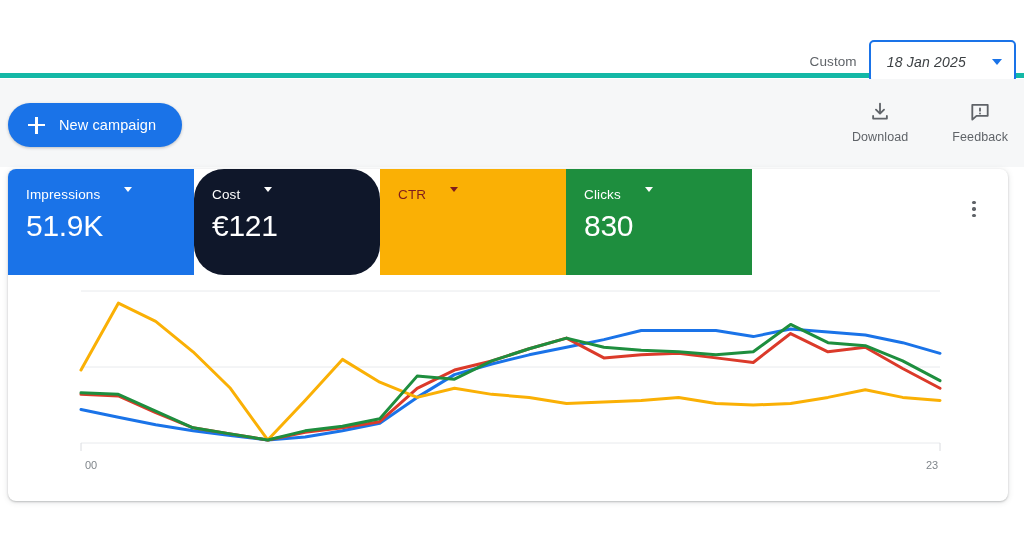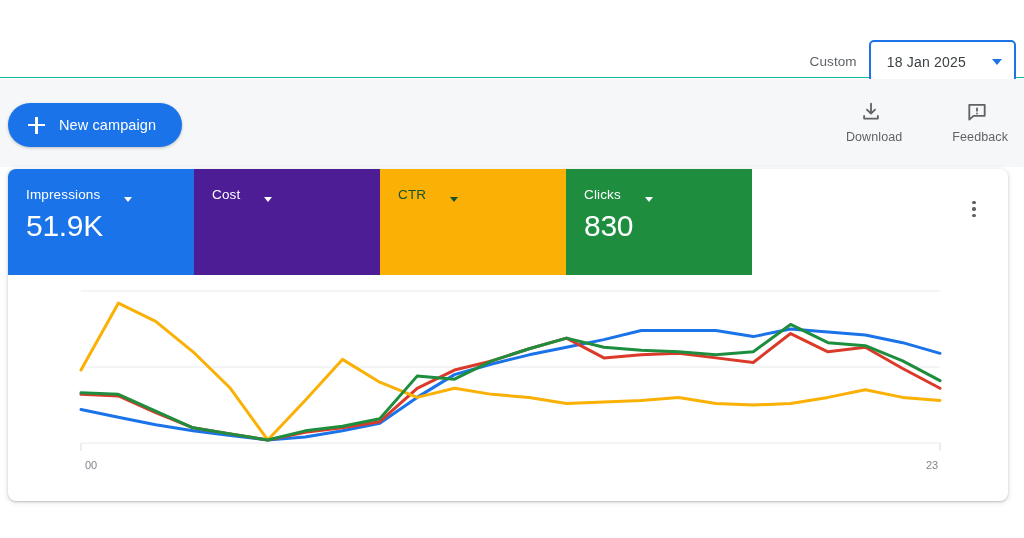--- a/index.html
+++ b/index.html
@@ -7,32 +7,33 @@
     width: 1024px; height: 538px;
     background: #ffffff;
     font-family: "Liberation Sans", sans-serif;
     overflow: hidden;
   }
   #app { position: relative; width: 1024px; height: 538px; background: #ffffff; }
 
   
   .header {
     position: absolute; left: 0; top: 0; width: 1024px; height: 78px;
-    background: #ffffff; border-bottom: 1px solid #14b8a6;
+    background: #ffffff; border-bottom: 5px solid #14b8a6;
   }
   .daterange {
     position: absolute; right: 8px; top: 40px;
     display: flex; align-items: center; gap: 12px;
   }
   .daterange-label { font-size: 13.5px; color: #5f6368; letter-spacing: .1px; }
   .daterange-box {
     display: flex; align-items: center; gap: 26px;
     height: 43px; padding: 0 12px 0 16px;
     border: 2px solid #1a73e8; border-radius: 5px;
     background: #ffffff;
+    font-style: italic;
   }
   .daterange-value { font-size: 14px; color: #3c4043; letter-spacing: .2px; }
   .caret-blue {
     width: 0; height: 0; border-left: 5px solid transparent;
     border-right: 5px solid transparent; border-top: 6px solid #1a73e8;
   }
 
   
   .toolbar {
     position: absolute; left: 0; top: 79px; width: 1024px; height: 88px;
@@ -57,38 +58,38 @@
 
   .tool-actions {
     position: absolute; right: 16px; top: 22px;
     display: flex; align-items: flex-start; gap: 44px;
   }
   .tool-action {
     display: flex; flex-direction: column; align-items: center; gap: 7px;
     cursor: pointer; background: none; border: none;
     font-family: "Liberation Sans", sans-serif;
   }
-  .tool-action-label { font-size: 12.5px; color: #5f6368; letter-spacing: .1px; margin-left: 6px; }
+  .tool-action-label { font-size: 12.5px; color: #5f6368; letter-spacing: .1px; }
   .icon-box { width: 22px; height: 22px; position: relative; }
 
   
   .card {
     position: absolute; left: 8px; top: 169px; width: 1000px; height: 332px;
     background: #ffffff; border-radius: 8px;
     box-shadow: 0 1px 2px rgba(60,64,67,.28), 0 1px 6px rgba(60,64,67,.14);
     overflow: hidden;
   }
 
   
   .metrics { position: absolute; left: 0; top: 0; display: flex; height: 106px; }
   .metric {
     width: 186px; height: 106px; padding: 18px 0 0 18px;
     cursor: pointer; position: relative;
   }
-  .metric-head { display: flex; align-items: flex-end; gap: 24px; }
+  .metric-head { display: flex; align-items: flex-start; gap: 24px; }
   .metric-label { font-size: 13.5px; letter-spacing: .15px; }
   .metric-value {
     margin-top: 9px; font-size: 30px; letter-spacing: -.3px; line-height: 1;
   }
   .caret {
     width: 0; height: 0; border-left: 4.5px solid transparent;
     border-right: 4.5px solid transparent; border-top: 5.5px solid currentColor;
   }
   .kebab {
     position: absolute; right: 24px; top: 30px;
@@ -153,28 +154,29 @@
 
     <div class="metrics">
       <div class="metric" style="background: rgb(26, 115, 232); color: rgb(255, 255, 255);">
         <div class="metric-head">
           <span class="metric-label">Impressions</span>
           <span class="caret"></span>
         </div>
         <div class="metric-value">51.9K</div>
       </div>
 
-      <div class="metric" style="background: #4c1d95; color: rgb(255, 255, 255);">
+      <div class="metric" style="background: #0f172a; color: rgb(255, 255, 255); border-radius: 30px;">
         <div class="metric-head">
           <span class="metric-label">Cost</span>
           <span class="caret"></span>
         </div>
-      </div>
-
-      <div class="metric" style="background: rgb(250, 176, 5); color: #14532d;">
+        <div class="metric-value">€121</div>
+      </div>
+
+      <div class="metric" style="background: rgb(250, 176, 5); color: #7f1d1d;">
         <div class="metric-head">
           <span class="metric-label">CTR</span>
           <span class="caret"></span>
         </div>
       </div>
 
       <div class="metric" style="background: rgb(30, 142, 62); color: rgb(255, 255, 255);">
         <div class="metric-head">
           <span class="metric-label">Clicks</span>
           <span class="caret"></span>

